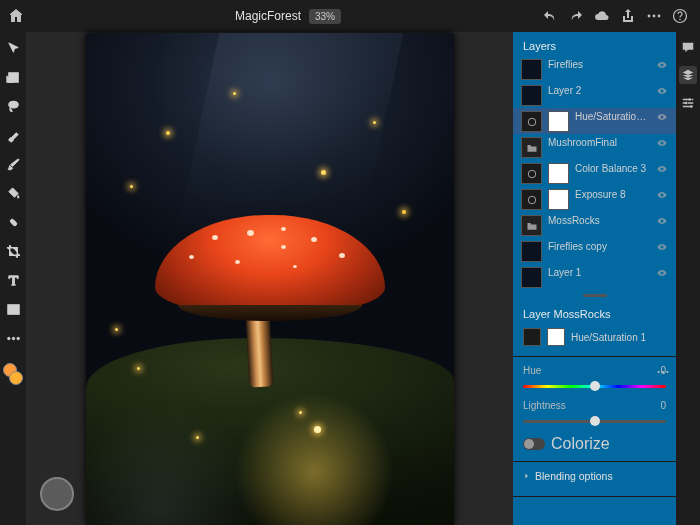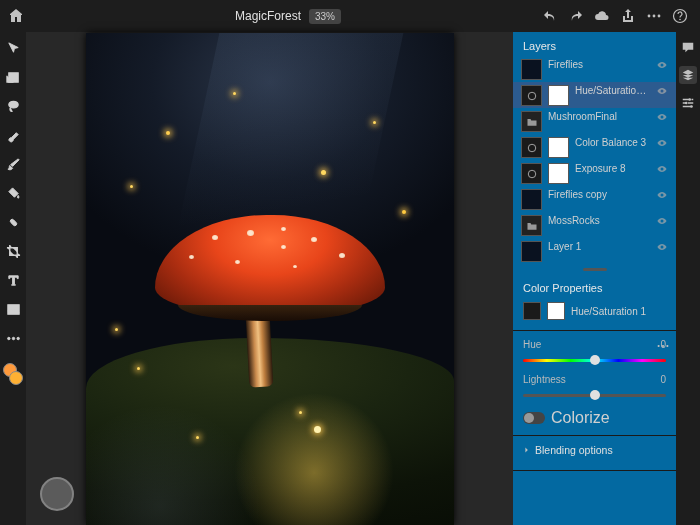--- a/index.html
+++ b/index.html
@@ -222,20 +222,27 @@
     <div class="panels">
       <div class="phead">Layers</div>
       <div class="layers" id="layers-list">
           <div class="layer">
             <div class="lth" style="background:#0a1220"></div>
             <span class="lname">Fireflies</span>
             <span class="eye"><svg viewBox="0 0 16 16">
                 <path d="M8 4C4 4 2 8 2 8s2 4 6 4 6-4 6-4-2-4-6-4zm0 6a2 2 0 1 1 0-4 2 2 0 0 1 0 4z"></path>
               </svg></span>
           </div>
+          <div class="layer">
+            <div class="lth" style="background:#0a1220"></div>
+            <span class="lname">Layer 2</span>
+            <span class="eye"><svg viewBox="0 0 16 16">
+                <path d="M8 4C4 4 2 8 2 8s2 4 6 4 6-4 6-4-2-4-6-4zm0 6a2 2 0 1 1 0-4 2 2 0 0 1 0 4z"></path>
+              </svg></span>
+          </div>
           <div class="layer sel">
             <div class="lth" style="background:#1a1a1a">
               <svg width="12" height="12" viewBox="0 0 16 16" fill="#ccc">
                 <circle cx="8" cy="8" r="5" fill="none" stroke="#ccc"></circle>
               </svg>
             </div>
             <div class="lmask"></div>
             <span class="lname">Hue/Saturation 1</span>
             <span class="eye"><svg viewBox="0 0 16 16">
                 <path d="M8 4C4 4 2 8 2 8s2 4 6 4 6-4 6-4-2-4-6-4zm0 6a2 2 0 1 1 0-4 2 2 0 0 1 0 4z"></path>
@@ -270,47 +277,47 @@
                 <circle cx="8" cy="8" r="5" fill="none" stroke="#ccc"></circle>
               </svg>
             </div>
             <div class="lmask"></div>
             <span class="lname">Exposure 8</span>
             <span class="eye"><svg viewBox="0 0 16 16">
                 <path d="M8 4C4 4 2 8 2 8s2 4 6 4 6-4 6-4-2-4-6-4zm0 6a2 2 0 1 1 0-4 2 2 0 0 1 0 4z"></path>
               </svg></span>
           </div>
           <div class="layer">
-            <div class="lth" style="background:#0a1220"></div>
-            <span class="lname">Fireflies copy</span>
-            <span class="eye"><svg viewBox="0 0 16 16">
-                <path d="M8 4C4 4 2 8 2 8s2 4 6 4 6-4 6-4-2-4-6-4zm0 6a2 2 0 1 1 0-4 2 2 0 0 1 0 4z"></path>
-              </svg></span>
-          </div>
-          <div class="layer">
             <div class="lth" style="background:#222">
               <svg width="12" height="12" viewBox="0 0 16 16" fill="#999">
                 <path d="M2 4h4l1 2h7v7H2z"></path>
               </svg>
             </div>
             <span class="lname">MossRocks</span>
             <span class="eye"><svg viewBox="0 0 16 16">
                 <path d="M8 4C4 4 2 8 2 8s2 4 6 4 6-4 6-4-2-4-6-4zm0 6a2 2 0 1 1 0-4 2 2 0 0 1 0 4z"></path>
               </svg></span>
           </div>
           <div class="layer">
             <div class="lth" style="background:#0a1220"></div>
+            <span class="lname">Fireflies copy</span>
+            <span class="eye"><svg viewBox="0 0 16 16">
+                <path d="M8 4C4 4 2 8 2 8s2 4 6 4 6-4 6-4-2-4-6-4zm0 6a2 2 0 1 1 0-4 2 2 0 0 1 0 4z"></path>
+              </svg></span>
+          </div>
+          <div class="layer">
+            <div class="lth" style="background:#0a1220"></div>
             <span class="lname">Layer 1</span>
             <span class="eye"><svg viewBox="0 0 16 16">
                 <path d="M8 4C4 4 2 8 2 8s2 4 6 4 6-4 6-4-2-4-6-4zm0 6a2 2 0 1 1 0-4 2 2 0 0 1 0 4z"></path>
               </svg></span>
           </div>
         </div>
       <div class="dragbar"></div>
-      <div class="phead">Color Properties</div>
+      <div class="phead">Layer MossRocks</div>
       <div class="lp-row">
         <div class="lp-th"></div>
         <div class="lp-th" style="background:#fff"></div>
         <span>Hue/Saturation 1</span>
       </div>
       <div class="divider"></div>
       <div class="section hs-sec">
         <div class="icon more">
             <svg viewBox="0 0 16 16">
               <circle cx="3" cy="8" r="1.2"></circle>

